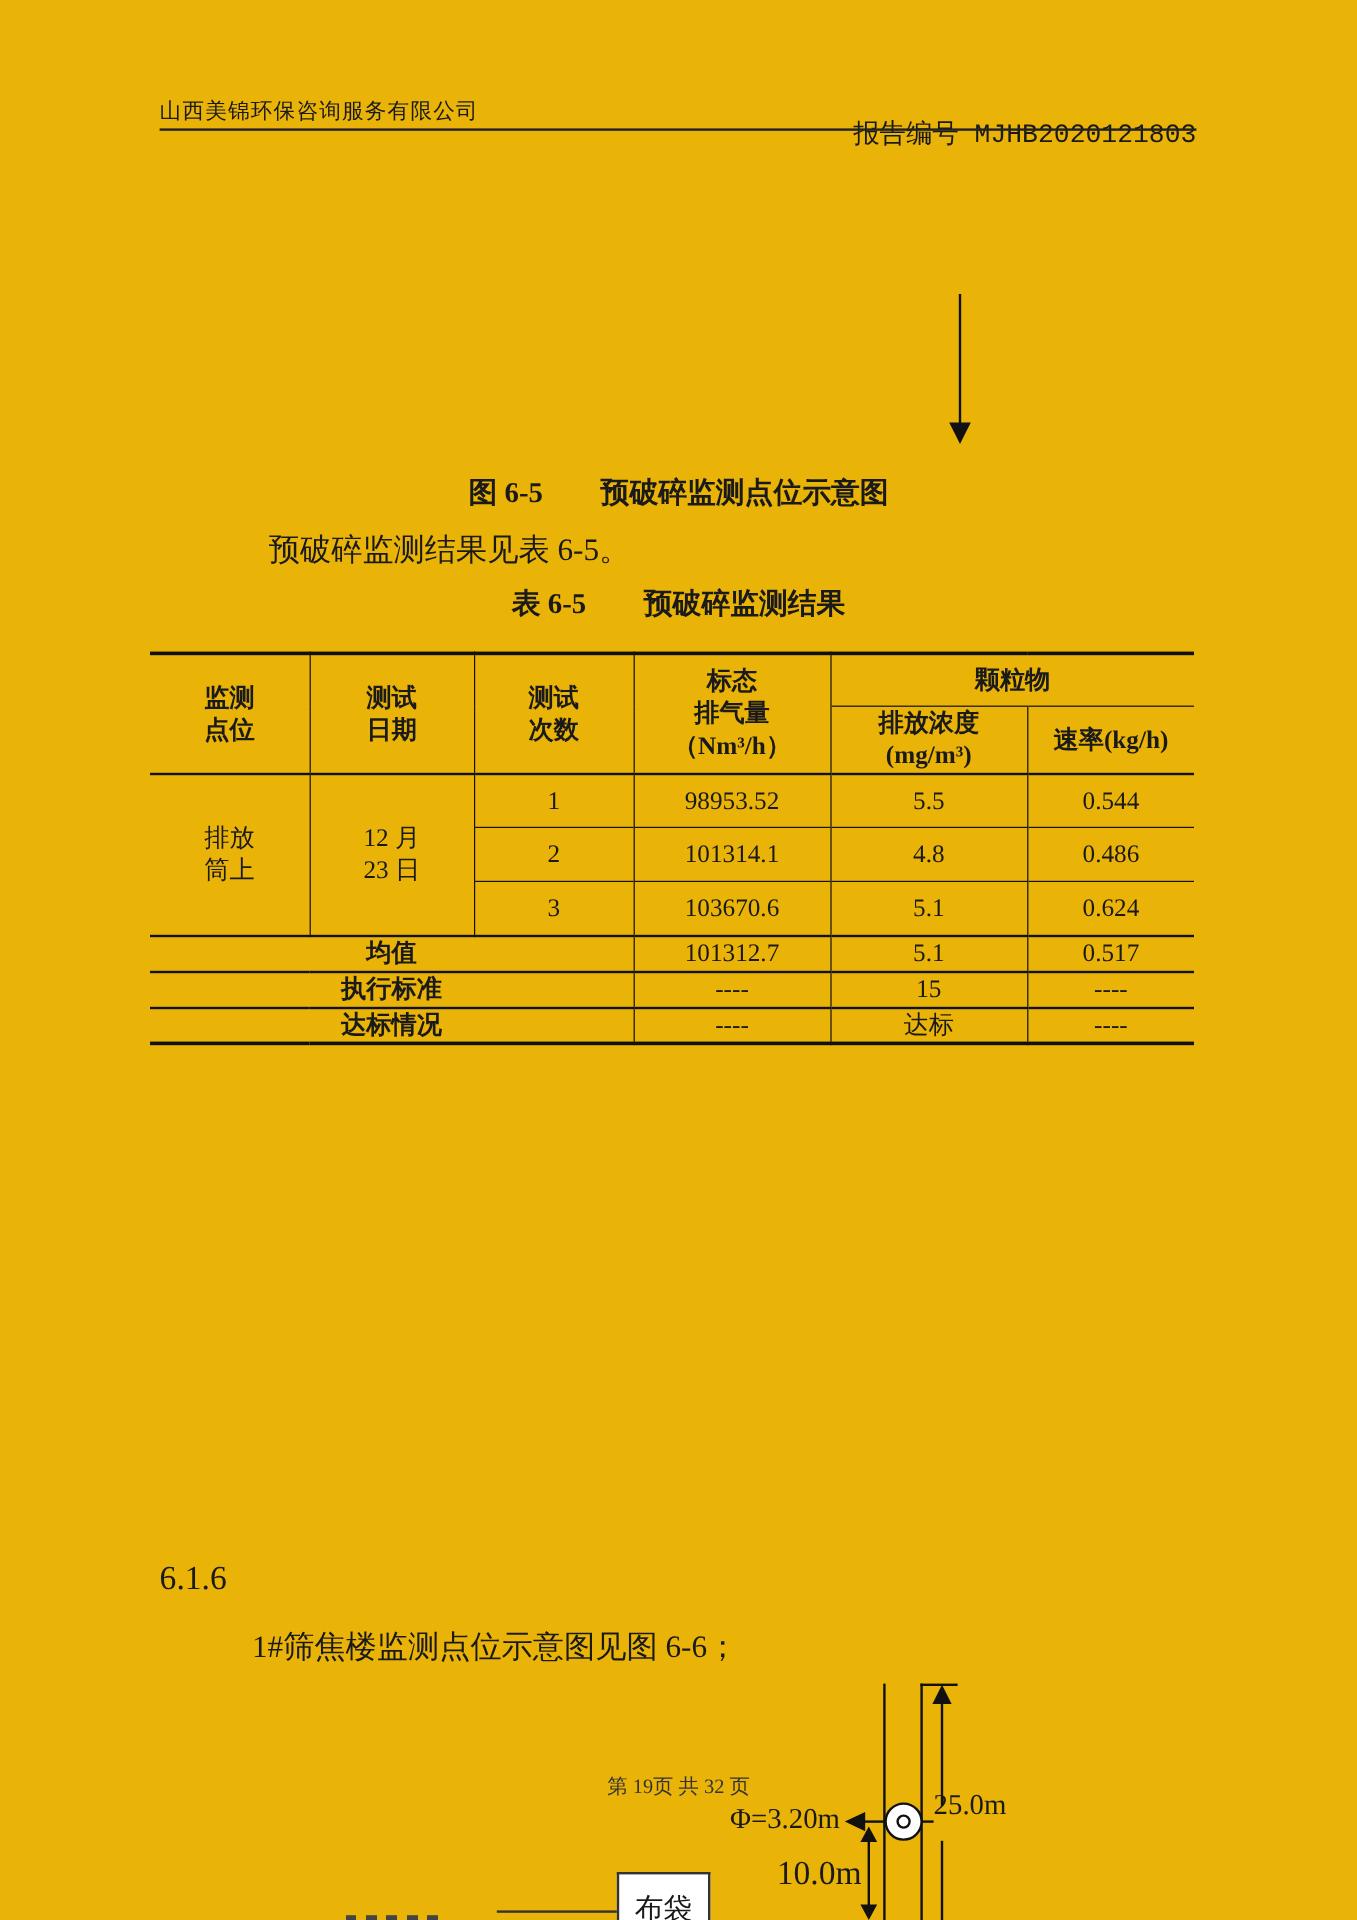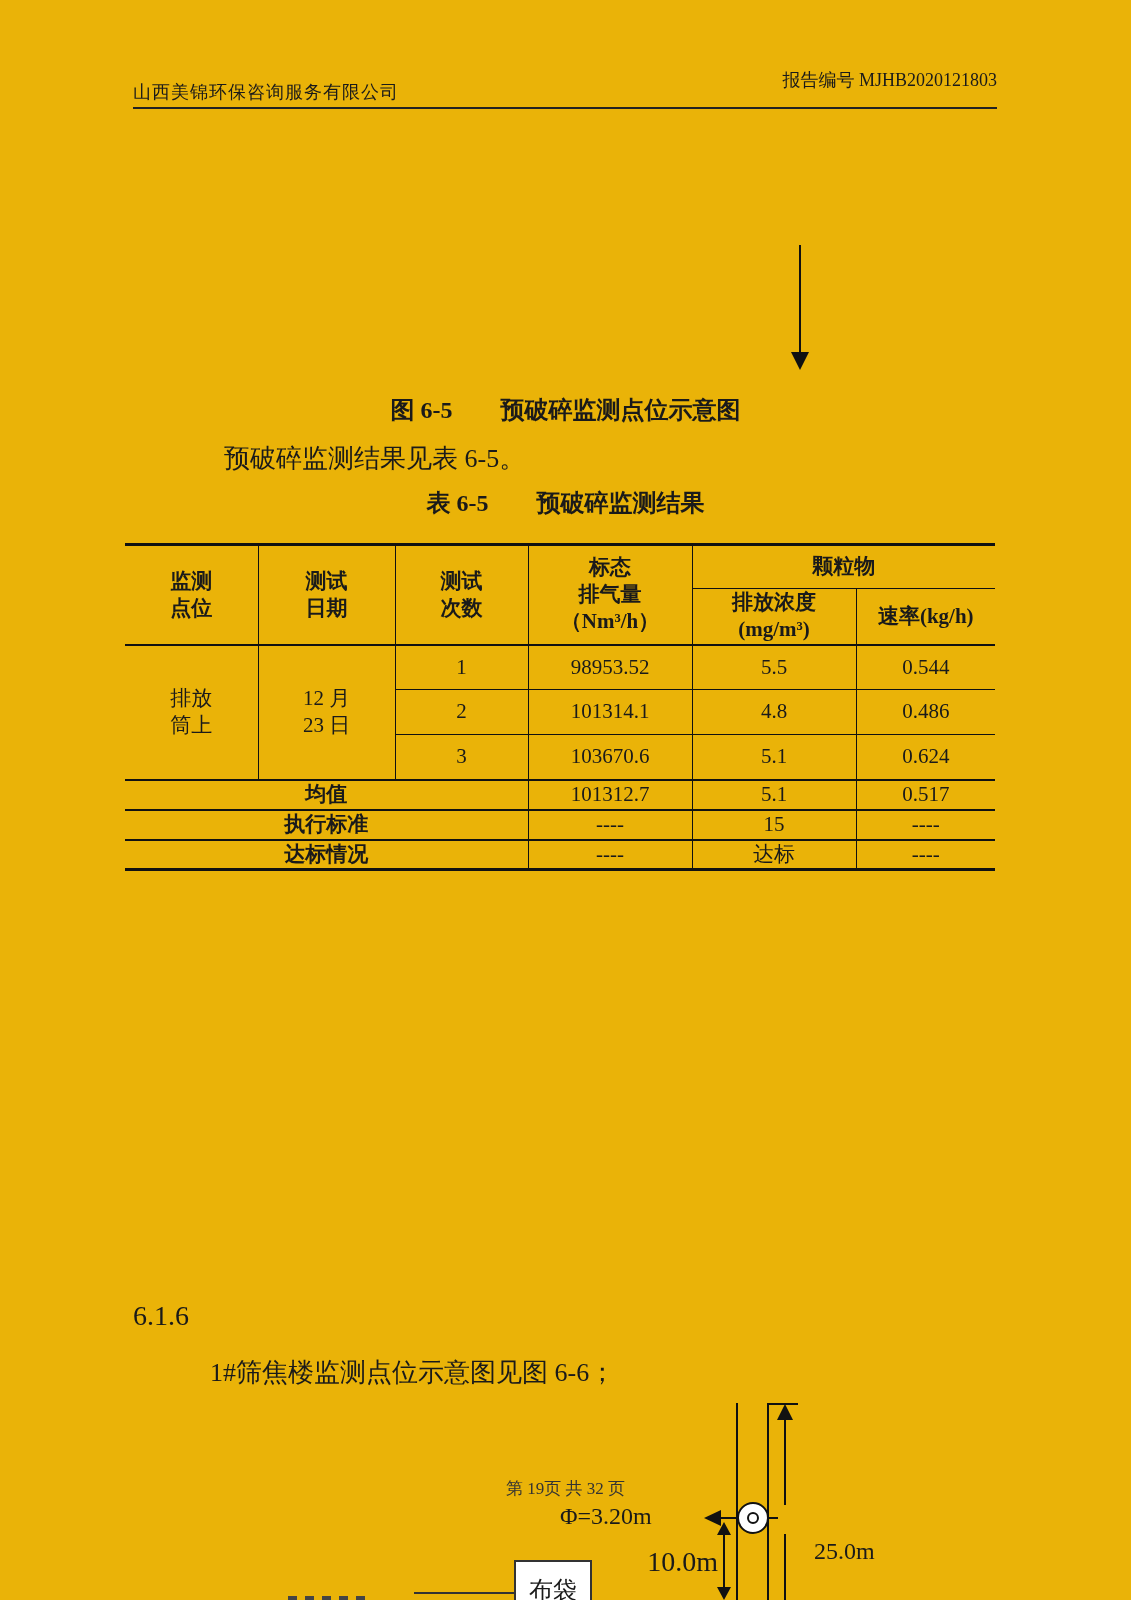--- a/index.html
+++ b/index.html
@@ -4,21 +4,21 @@
 <style>
   html,body{margin:0;padding:0;background:#e8e8e8;}
   .page{
     position:relative;width:1131px;height:1600px;background:#eab308;
     overflow:hidden;margin:0 auto;
     font-family:"Liberation Serif","DejaVu Serif",serif;color:#1a1a1a;
   }
   .abs{position:absolute;}
   
   .hdr-left{left:133px;top:80px;font-size:18px;letter-spacing:1px;}
-  .hdr-right{right:134px;top:68px;font-size:18px;}
+  .hdr-right{right:134px;top:96px;font-size:22px;font-family:Liberation Mono, monospace;}
   .hdr-rule{left:133px;top:107px;width:864px;height:2px;background:#222;}
   
   .fig-arrow-line{left:799px;top:245px;width:2px;height:110px;background:#111;}
   .fig-arrow-head{left:791px;top:352px;width:0;height:0;
     border-left:9px solid transparent;border-right:9px solid transparent;
     border-top:18px solid #111;}
   .fig-caption{left:0;top:394px;width:1131px;text-align:center;
     font-size:24px;font-weight:bold;}
   .para1{left:192px;top:441px;font-size:26px;margin-left:32px;}
   .tbl-caption{left:0;top:487px;width:1131px;text-align:center;
@@ -47,30 +47,30 @@
   .footer{left:0;top:1477px;width:1131px;text-align:center;font-size:17px;color:#333;}
   
   .stack-left{left:736px;top:1403px;width:2px;height:197px;background:#111;}
   .stack-right{left:767px;top:1403px;width:2px;height:197px;background:#111;}
   .cap-line{left:767px;top:1403px;width:31px;height:2px;background:#111;}
   .dim-line-up{left:784px;top:1407px;width:2px;height:98px;background:#111;}
   .dim-arrow-up{left:777px;top:1404px;width:0;height:0;
     border-left:8px solid transparent;border-right:8px solid transparent;
     border-bottom:16px solid #111;}
   .dim-line-dn{left:784px;top:1534px;width:2px;height:66px;background:#111;}
-  .lbl-25{left:778px;top:1538px;font-size:24px;margin-left:36px;}
+  .lbl-25{left:778px;top:1492px;font-size:24px;}
   .horiz-line{left:719px;top:1517px;width:59px;height:2px;background:#111;}
   .horiz-arrow-left{left:704px;top:1510px;width:0;height:0;
     border-top:8px solid transparent;border-bottom:8px solid transparent;
     border-right:17px solid #111;}
   .circle-outer{left:737px;top:1502px;width:28px;height:28px;
     border:2px solid #111;border-radius:50%;background:#fff;}
   .circle-inner{left:747px;top:1512px;width:8px;height:8px;
     border:2px solid #111;border-radius:50%;background:#fff;}
-  .lbl-phi{left:560px;top:1503px;width:140px;font-size:24px;}
+  .lbl-phi{left:560px;top:1503px;width:140px;text-align:right;font-size:24px;}
   .v10-line{left:723px;top:1532px;width:2px;height:56px;background:#111;}
   .v10-arrow-up{left:717px;top:1522px;width:0;height:0;
     border-left:7px solid transparent;border-right:7px solid transparent;
     border-bottom:13px solid #111;}
   .v10-arrow-dn{left:717px;top:1587px;width:0;height:0;
     border-left:7px solid transparent;border-right:7px solid transparent;
     border-top:13px solid #111;}
   .lbl-10{left:600px;top:1546px;width:118px;text-align:right;font-size:28px;}
   .baghouse{left:514px;top:1560px;width:78px;height:45px;
     border:2px solid #333;border-bottom:none;text-align:center;

